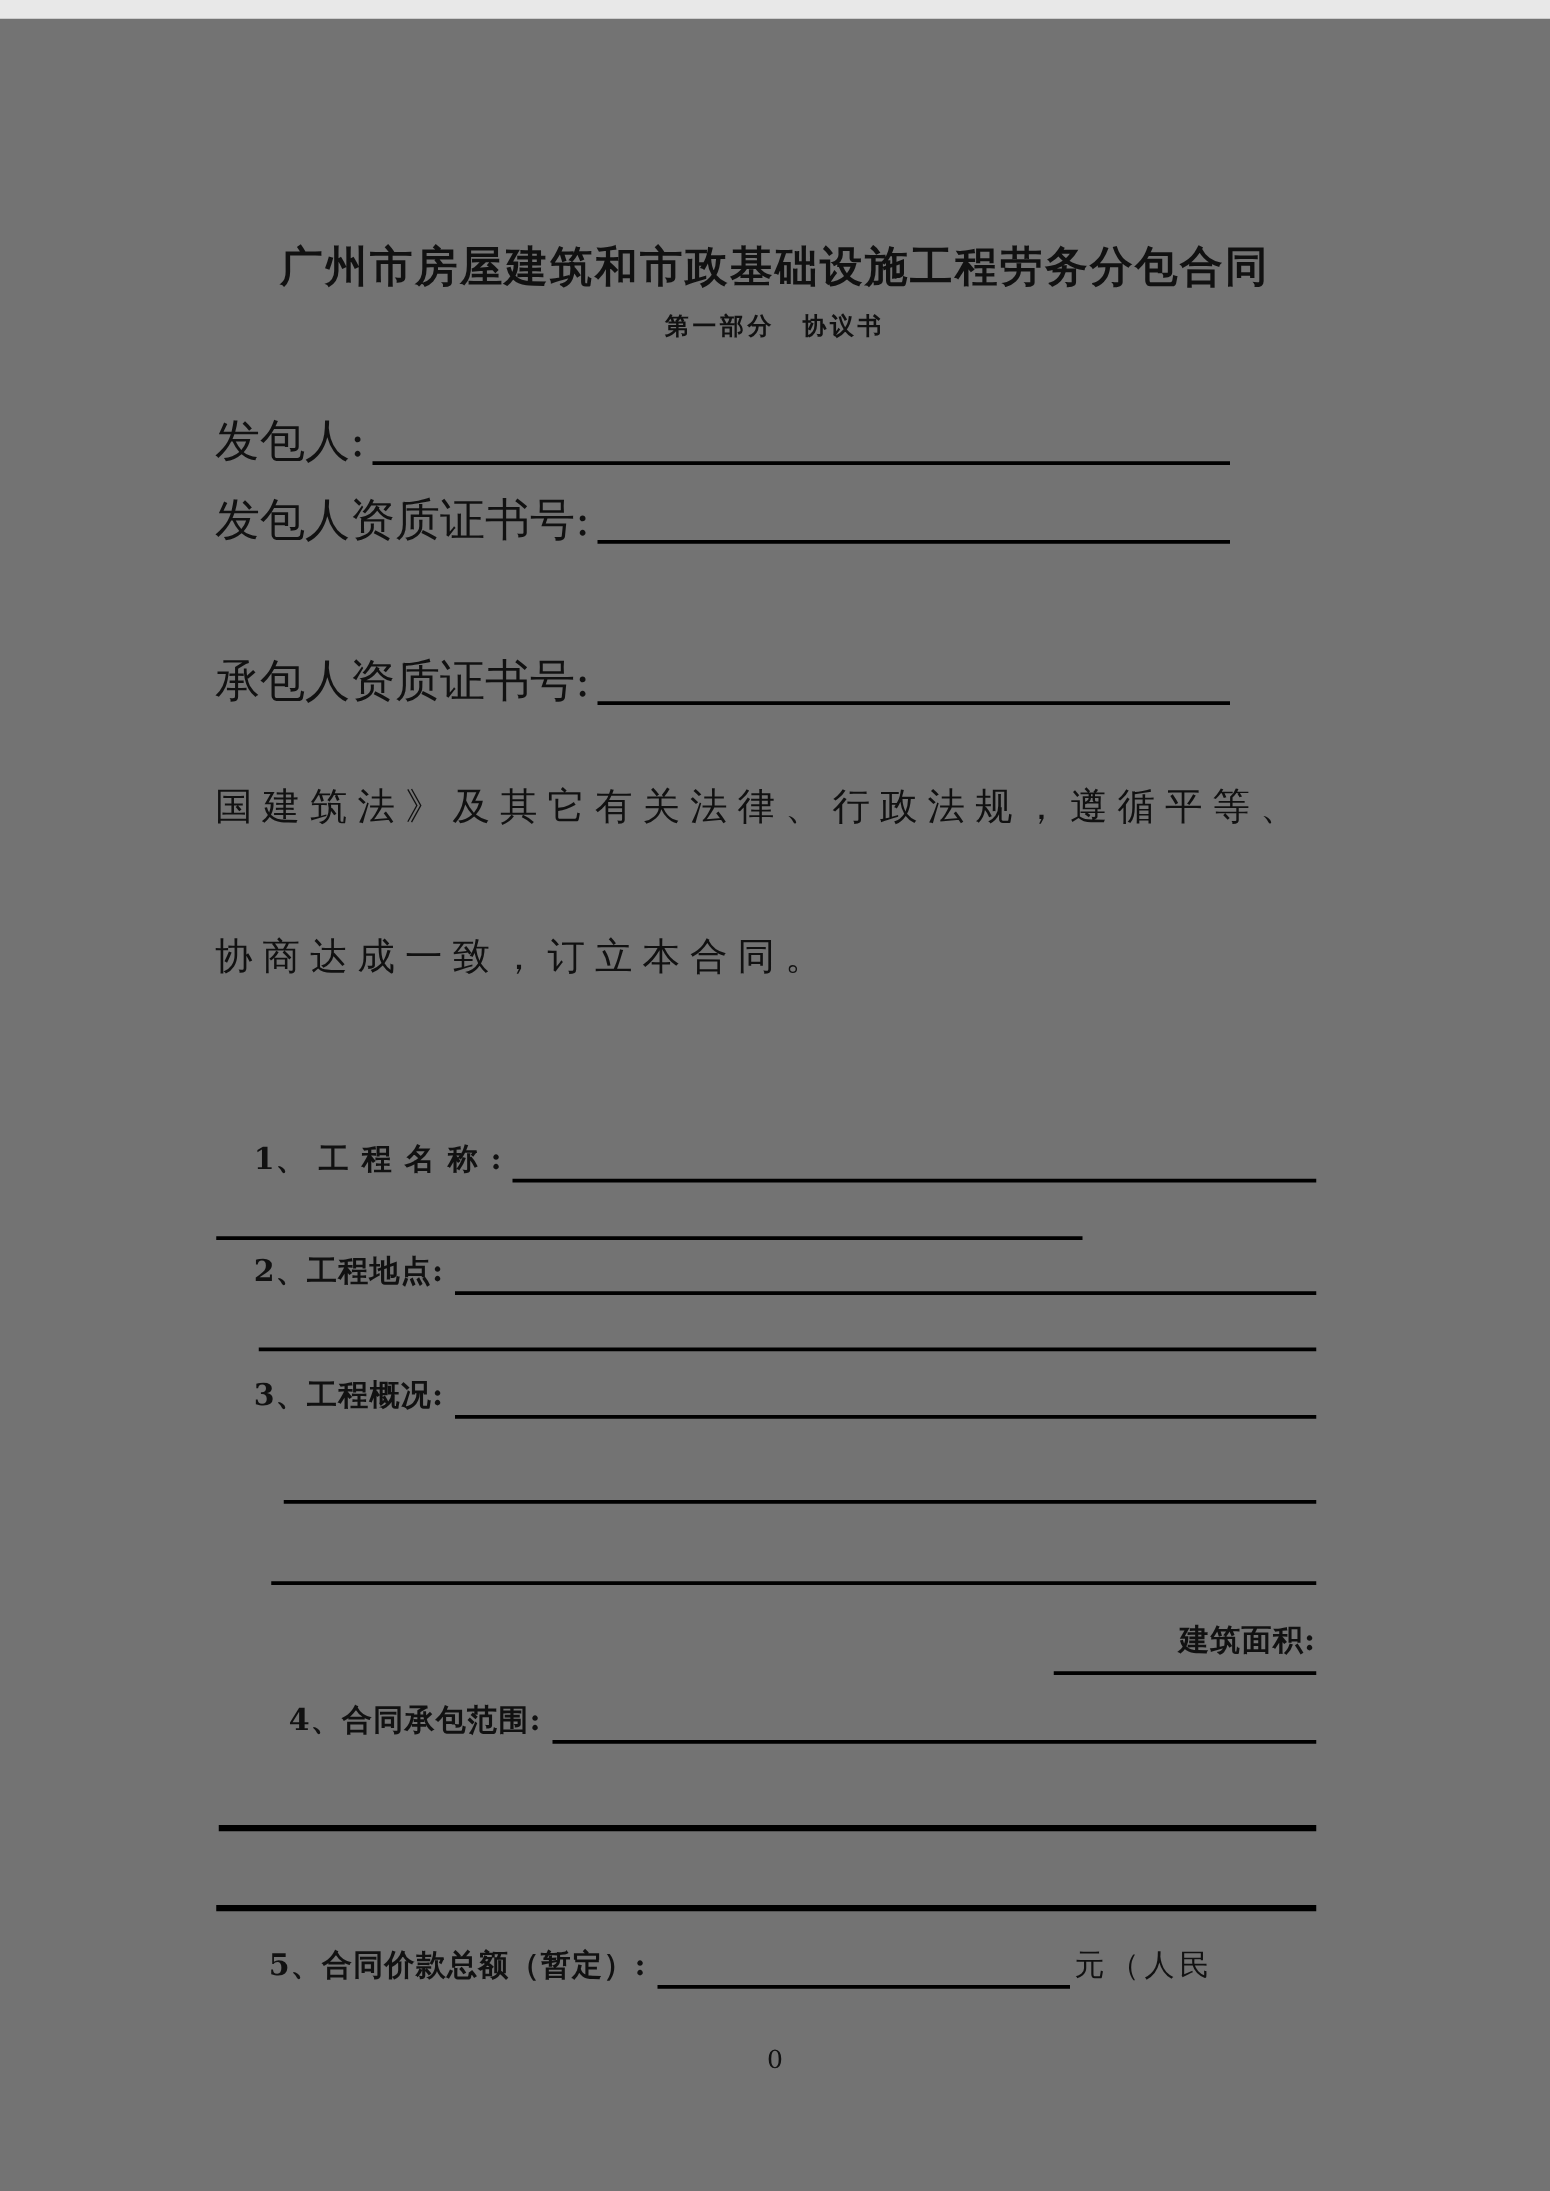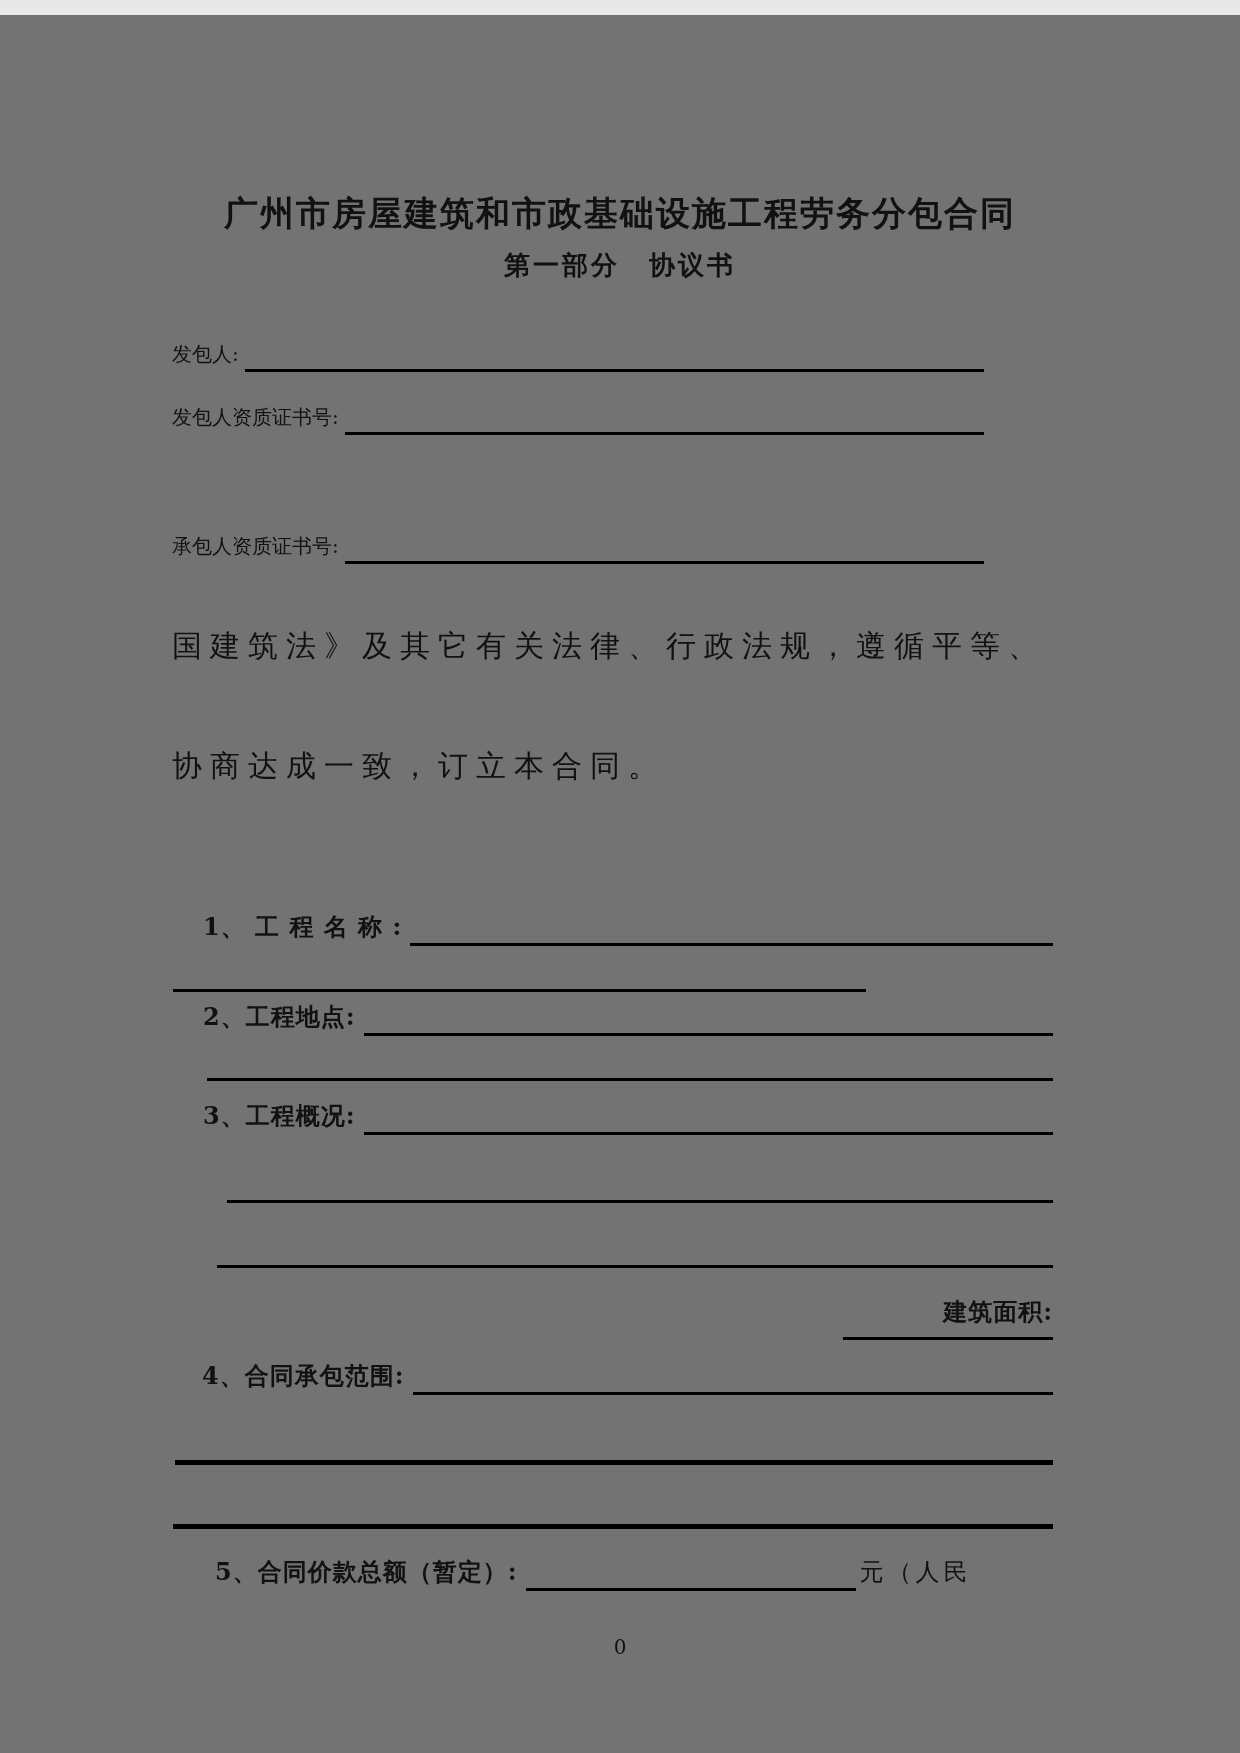--- a/index.html
+++ b/index.html
@@ -19,32 +19,32 @@
     text-align: center;
     font-size: 34px;
     font-weight: bold;
     letter-spacing: 2px;
     white-space: pre;
   }
   .subtitle {
     position: absolute;
     top: 233px; left: 0; right: 0;
     text-align: center;
-    font-size: 26px;
+    font-size: 19px;
     font-weight: bold;
     letter-spacing: 3px;
     white-space: pre;
   }
   .frow {
     position: absolute;
     left: 172px;
     right: 256px;
     display: flex;
     align-items: flex-end;
-    font-size: 20px;
+    font-size: 36px;
     line-height: 46px;
   }
   .frow .lbl { white-space: pre; }
   .frow .fill {
     flex: 1 1 auto;
     border-bottom: 3px solid #000;
     margin: 0 0 5px 6px;
     min-height: 1px;
   }
   .irow {
@@ -134,21 +134,21 @@
     <span class="fill"></span>
   </div>
   <div class="bline" style="top:1185px; left:227px; right:187px;"></div>
   <div class="bline" style="top:1250px; left:217px; right:187px;"></div>
 
   <div class="irow" style="top:1273px; left:235px;flex-direction:column;">
     <span class="lbl">建筑面积:</span>
     <span class="fill fixed" style="width:210px;"></span>
   </div>
 
-  <div class="irow" style="top:1337px; left:202px;">
+  <div class="irow" style="top:1337px; left:231px;">
     <span class="lbl">4、合同承包范围:</span>
     <span class="fill"></span>
   </div>
   <div class="bline thick" style="top:1445px; left:175px; right:187px;"></div>
   <div class="bline thick" style="top:1509px; left:173px; right:187px;"></div>
 
   <div class="irow" style="top:1533px; left:215px; right:auto;">
     <span class="lbl">5、合同价款总额（暂定）:</span>
     <span class="fill fixed" style="width:330px;"></span>
     <span class="suffix">元（人民</span>

